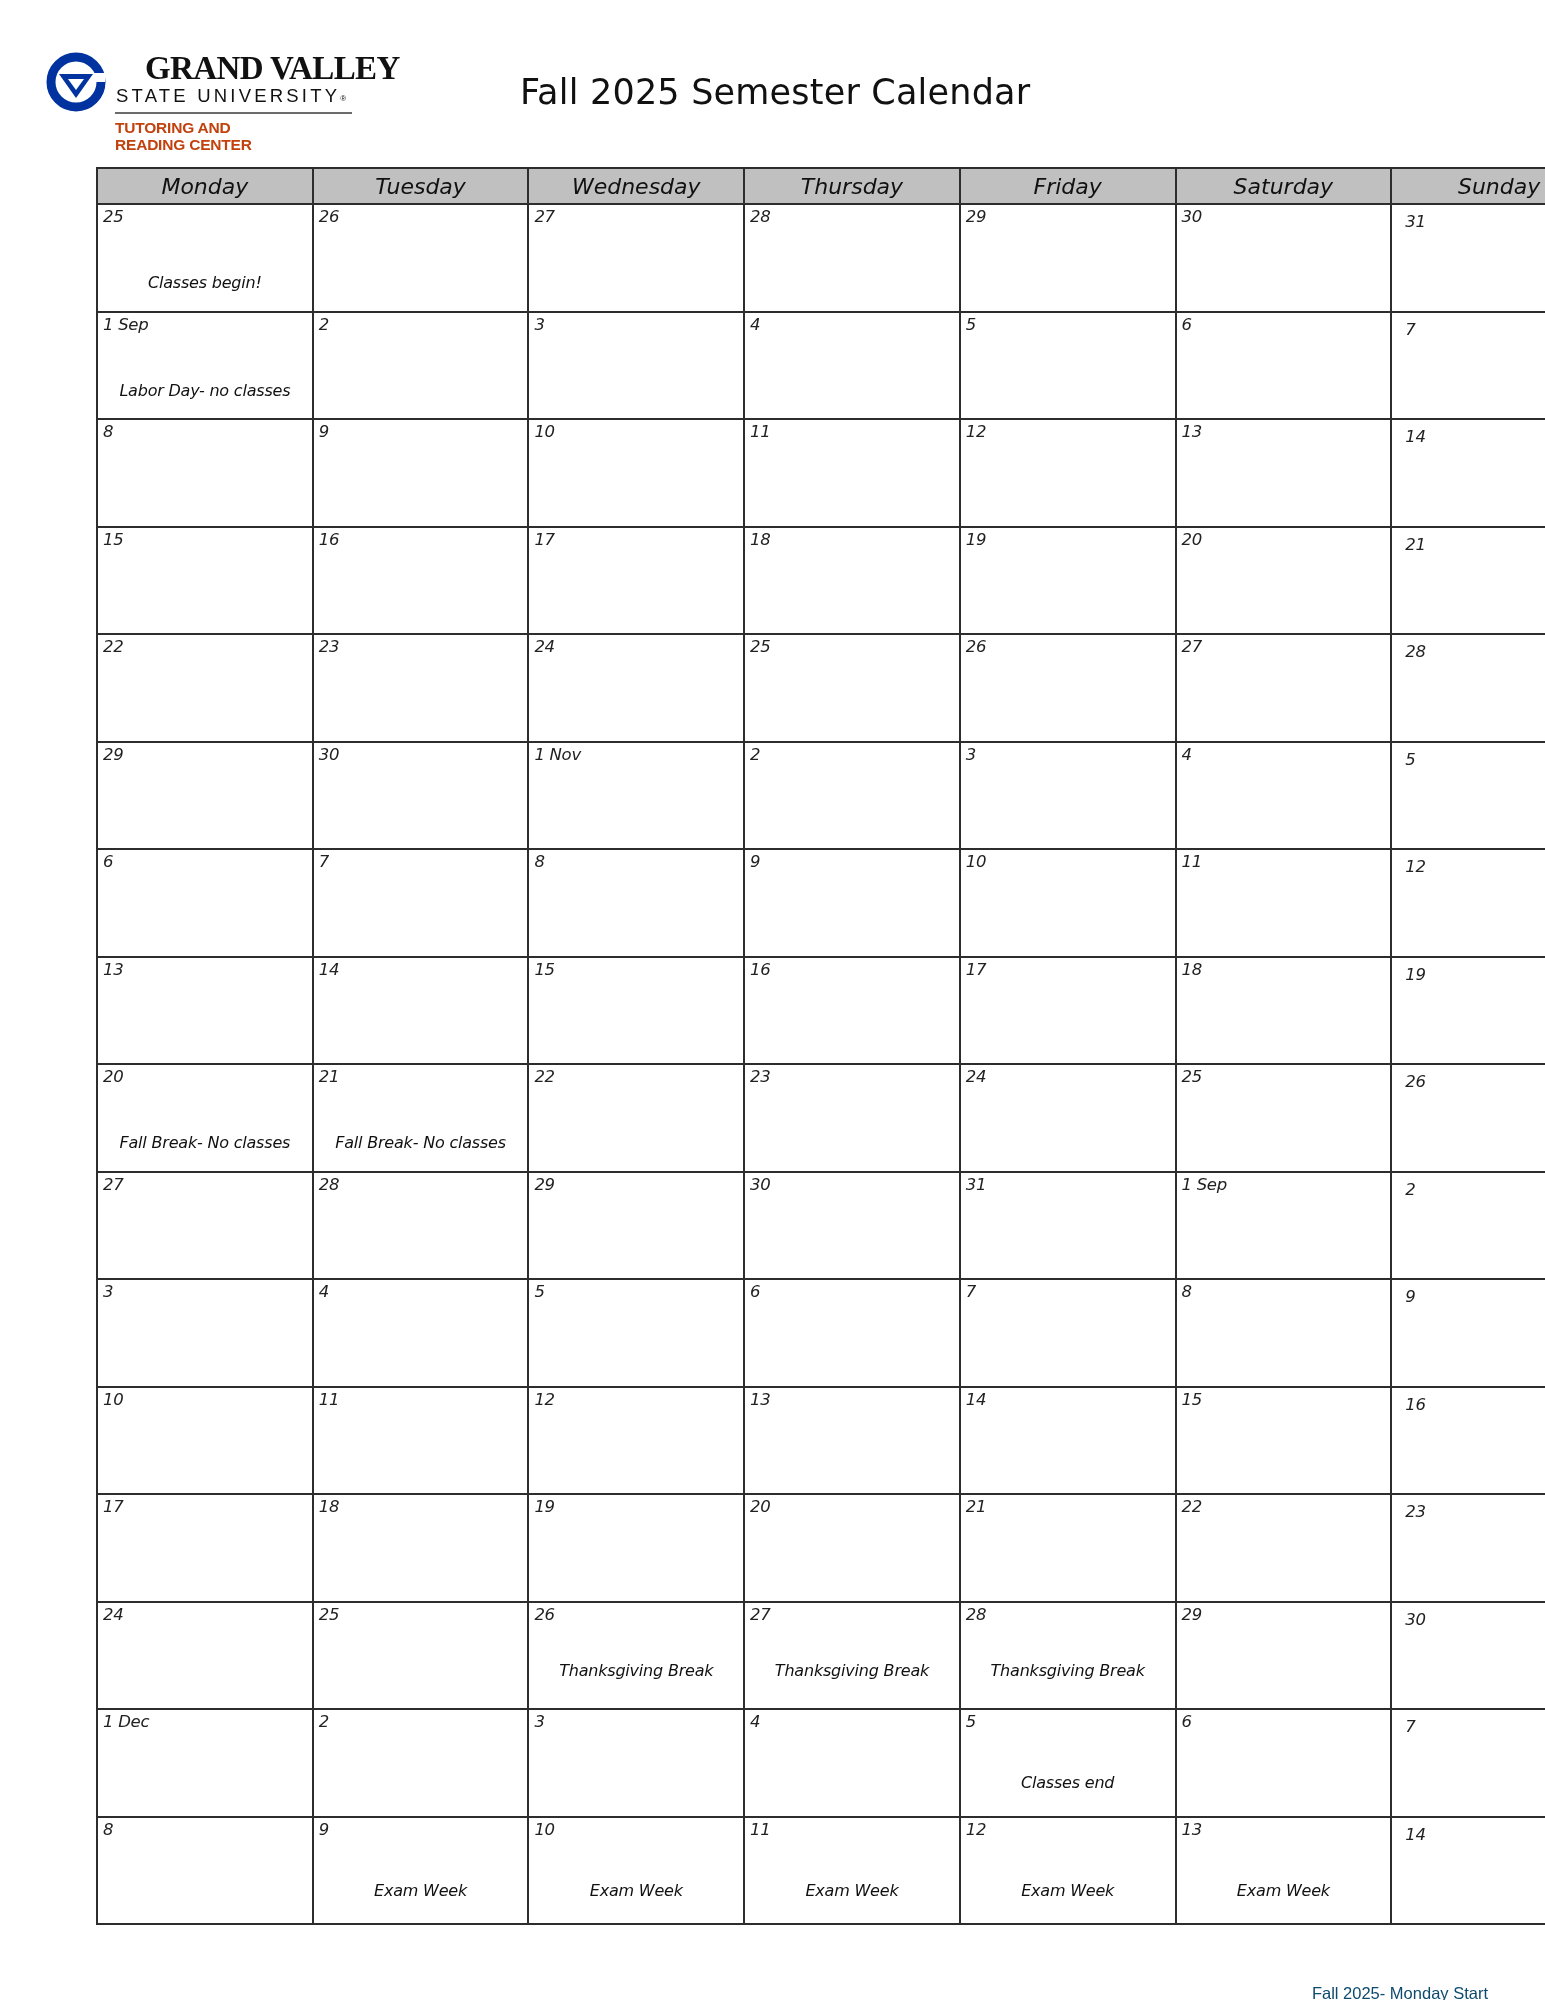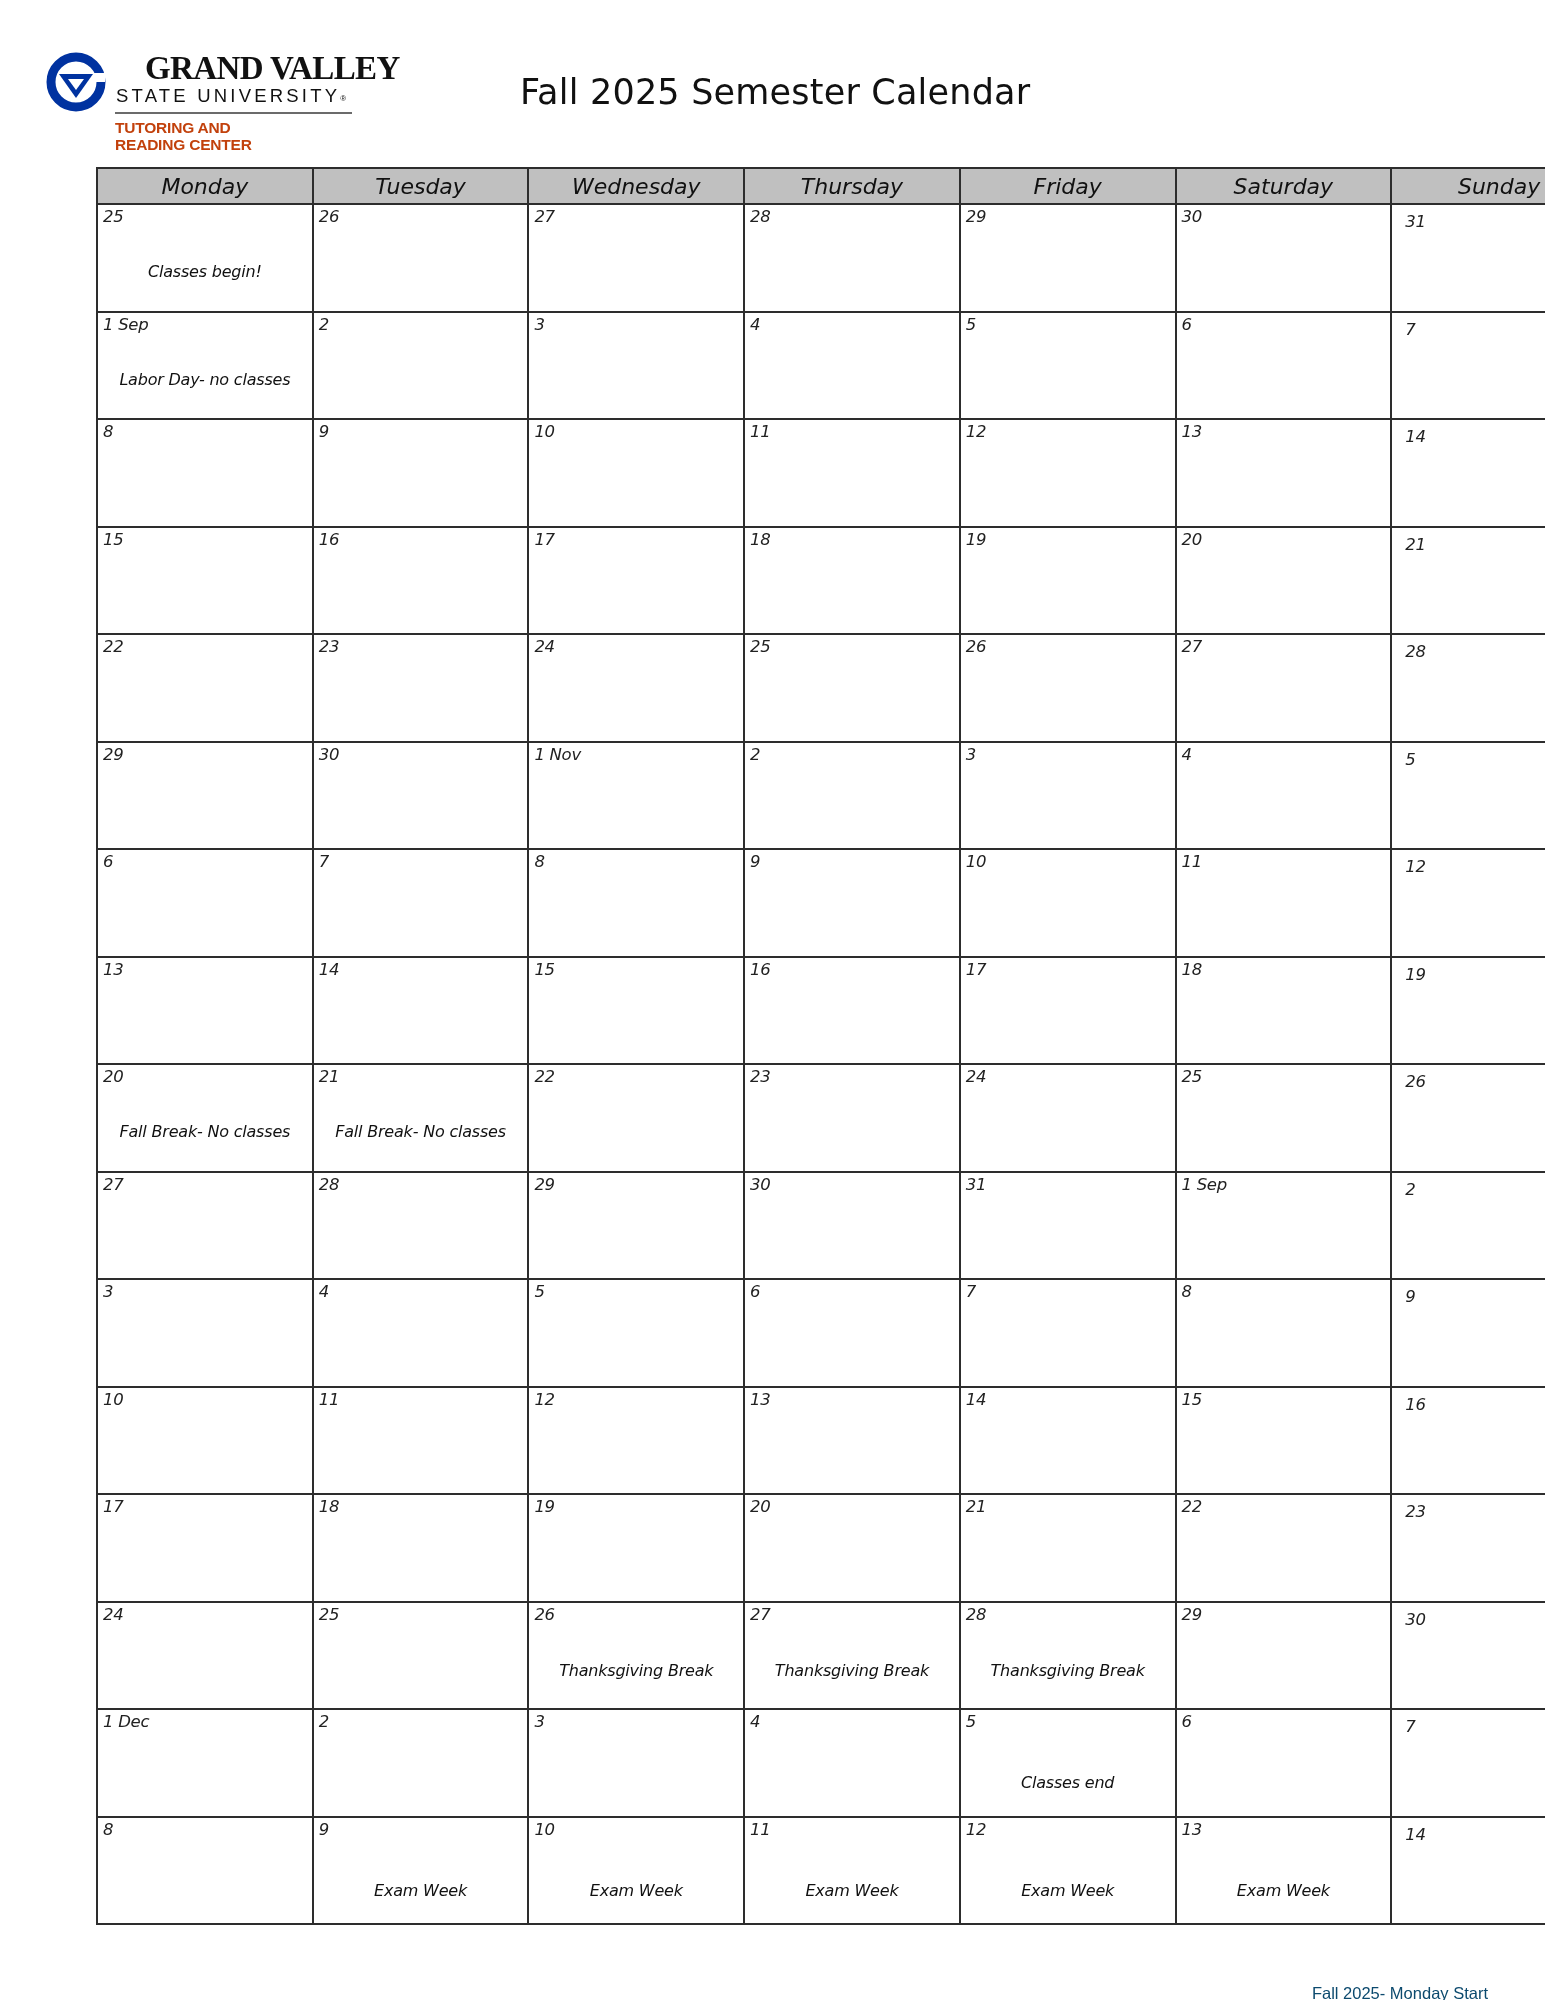--- a/index.html
+++ b/index.html
@@ -18,21 +18,21 @@
     
     .page-title { position: absolute; left: 520px; top: 72px; font-family: "DejaVu Sans", sans-serif; font-size: 35px; font-weight: normal; color: #111; white-space: nowrap; letter-spacing: 0.2px; text-align: right; }
 
     
     .calendar { position: absolute; left: 96px; top: 167px; width: 1512px; border-collapse: collapse; table-layout: fixed; font-style: italic; }
     .calendar th, .calendar td { border: 2.5px solid #2d2d2d; box-sizing: border-box; }
     .calendar th { height: 36px; background: #c0c0c0; font-family: "DejaVu Sans", sans-serif; font-weight: normal; font-size: 22px; color: #111; text-align: center; vertical-align: middle; padding: 0; }
     .calendar td { height: 107.5px; vertical-align: top; padding: 0; position: relative; background: #fff; }
     .date-num { position: absolute; left: 5px; top: 2px; font-family: "DejaVu Sans", sans-serif; font-size: 16.5px; color: #222; white-space: nowrap; font-weight: normal; letter-spacing: -0.3px; }
     td.sun .date-num { left: 13px; top: 7px; }
-    .event { position: absolute; left: 0; right: 0; top: 57px; text-align: center; font-family: "DejaVu Sans", sans-serif; font-size: 16px; color: #111; white-space: nowrap; letter-spacing: -0.2px; }
+    .event { position: absolute; left: 0; right: 0; top: 68px; text-align: center; font-family: "DejaVu Sans", sans-serif; font-size: 16px; color: #111; white-space: nowrap; letter-spacing: -0.2px; }
     .event.low { top: 58px; }
     .event.lower { top: 63px; text-align: center; }
 
     .footer-note { position: absolute; right: 57px; top: 1984px; font-family: Liberation Sans, sans-serif; font-size: 16.5px; color: #0c4a6e; white-space: nowrap; }
   </style>
 </head>
 <body>
 
 <div class="logo">
   <svg class="logo-mark" viewBox="0 0 60 60">

